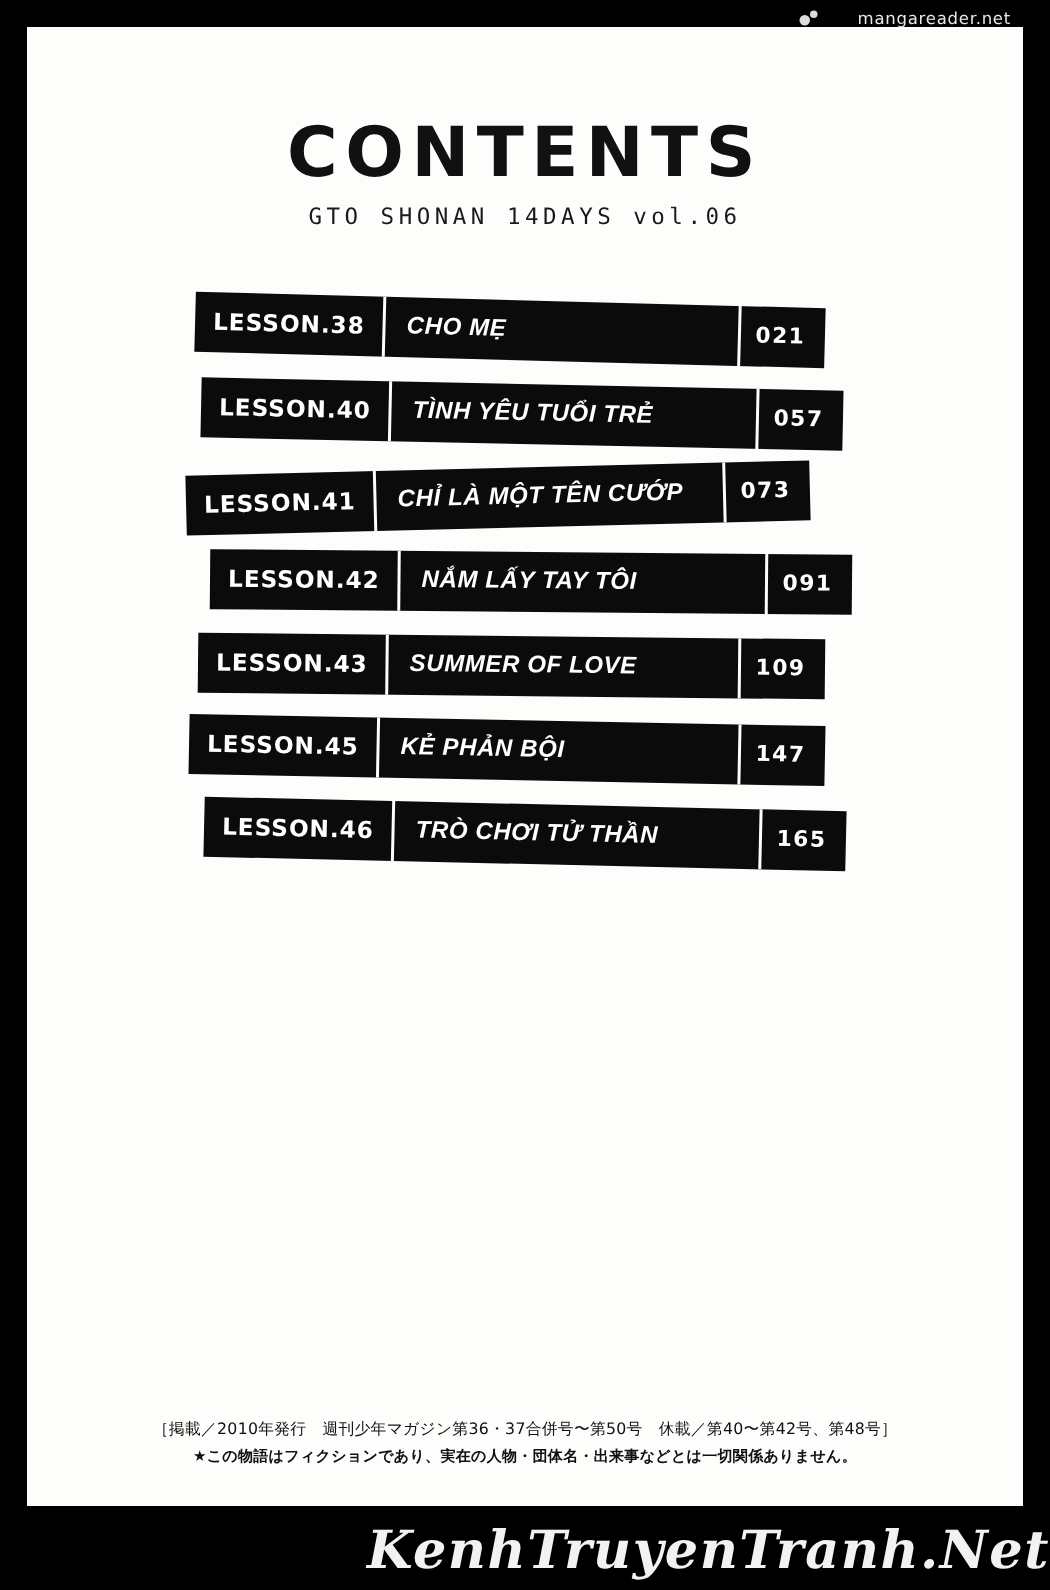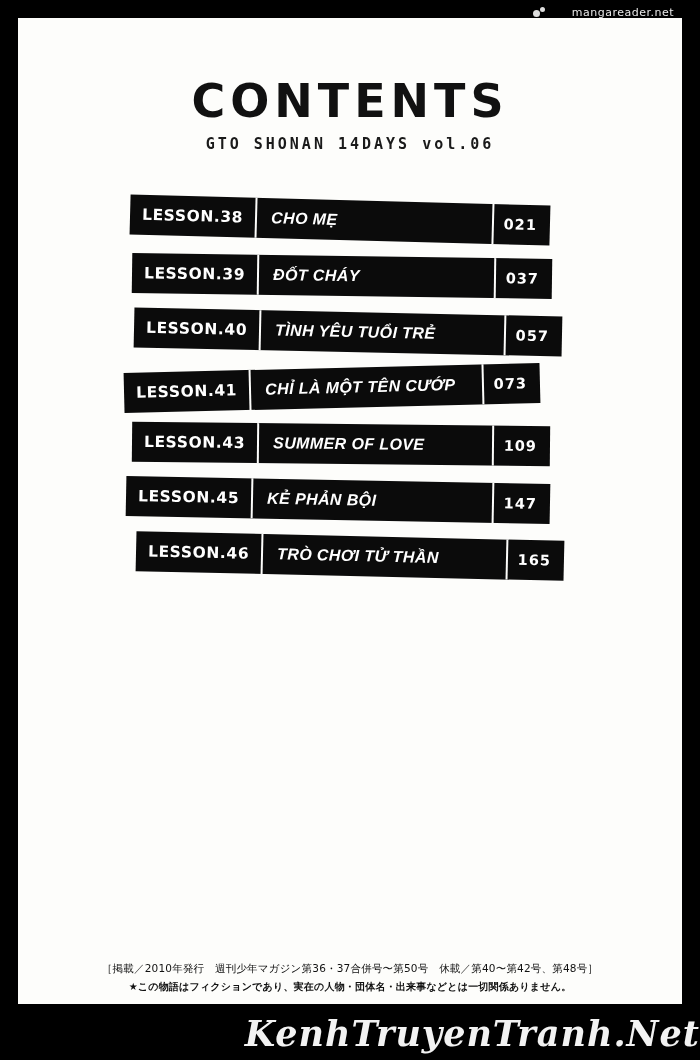--- a/index.html
+++ b/index.html
@@ -68,21 +68,21 @@
     font-family: "DejaVu Sans", sans-serif;
     font-weight: bold;
     font-size: 46px;
     letter-spacing: 5px;
     color: #111;
     line-height: 1;
   }
   .contents-sub {
     margin-top: 11px;
     font-family: "DejaVu Sans Mono", monospace;
-    font-weight: bold;
+    font-weight: normal;
     font-size: 15px;
     letter-spacing: 3px;
     color: #1a1a1a;
   }
 
   
   .toc {
     position: absolute;
     left: 0; top: 200px;
     width: 700px;
@@ -138,21 +138,21 @@
     height: 40px;
     background: #fdfdfb;
     margin-right: 10px;
     flex: 0 0 auto;
   }
 
   
   .footer {
     position: absolute;
     left: 0; right: 0;
-    bottom: 66px;
+    bottom: 82px;
     text-align: center;
     color: #111;
   }
   .footer-line1 {
     font-family: "DejaVu Sans", sans-serif;
     font-size: 10.5px;
     letter-spacing: 0.2px;
   }
   .footer-line2 {
     margin-top: 4px;
@@ -198,29 +198,20 @@
     <div class="row">
       <div class="bar" style="left:130px; width:420px; transform: rotate(1.5deg);">
         <span class="lesson">LESSON.38</span>
         <span class="divider"></span>
         <span class="chapter">CHO MẸ</span>
         <span class="sep"></span>
         <span class="page-no">021</span>
       </div>
     </div>
 
-    <div class="row">
-      <div class="bar" style="left:132px; width:420px; transform: rotate(0.8deg);">
-        <span class="lesson">LESSON.39</span>
-        <span class="divider"></span>
-        <span class="chapter">ĐỐT CHÁY</span>
-        <span class="sep"></span>
-        <span class="page-no">037</span>
-      </div>
-    </div>
 
     <div class="row">
       <div class="bar" style="left:134px; width:428px; transform: rotate(1.2deg);">
         <span class="lesson">LESSON.40</span>
         <span class="divider"></span>
         <span class="chapter">TÌNH YÊU TUỔI TRẺ</span>
         <span class="sep"></span>
         <span class="page-no">057</span>
       </div>
     </div>
@@ -228,20 +219,29 @@
     <div class="row">
       <div class="bar" style="left:124px; width:416px; transform: rotate(-1.4deg);">
         <span class="lesson">LESSON.41</span>
         <span class="divider"></span>
         <span class="chapter">CHỈ LÀ MỘT TÊN CƯỚP</span>
         <span class="sep"></span>
         <span class="page-no">073</span>
       </div>
     </div>
 
+    <div class="row">
+      <div class="bar" style="left:140px; width:428px; transform: rotate(0.5deg);">
+        <span class="lesson">LESSON.42</span>
+        <span class="divider"></span>
+        <span class="chapter">NẮM LẤY TAY TÔI</span>
+        <span class="sep"></span>
+        <span class="page-no">091</span>
+      </div>
+    </div>
 
     <div class="row">
       <div class="bar" style="left:132px; width:418px; transform: rotate(0.6deg);">
         <span class="lesson">LESSON.43</span>
         <span class="divider"></span>
         <span class="chapter">SUMMER OF LOVE</span>
         <span class="sep"></span>
         <span class="page-no">109</span>
       </div>
     </div>

